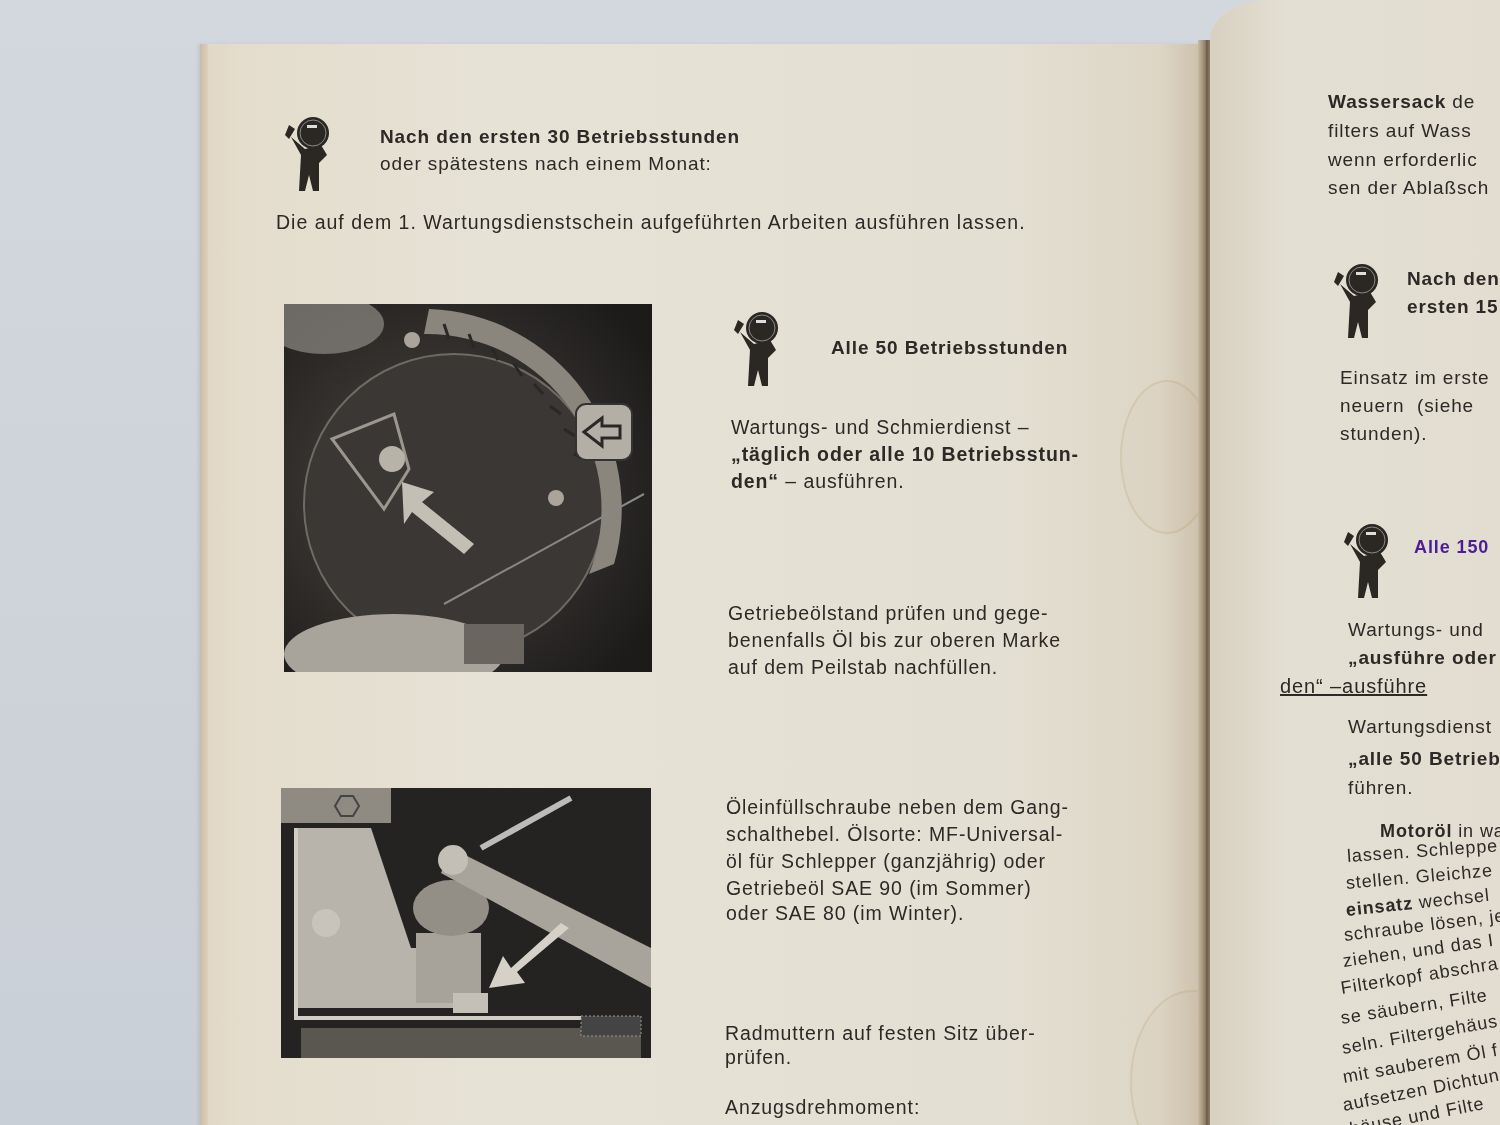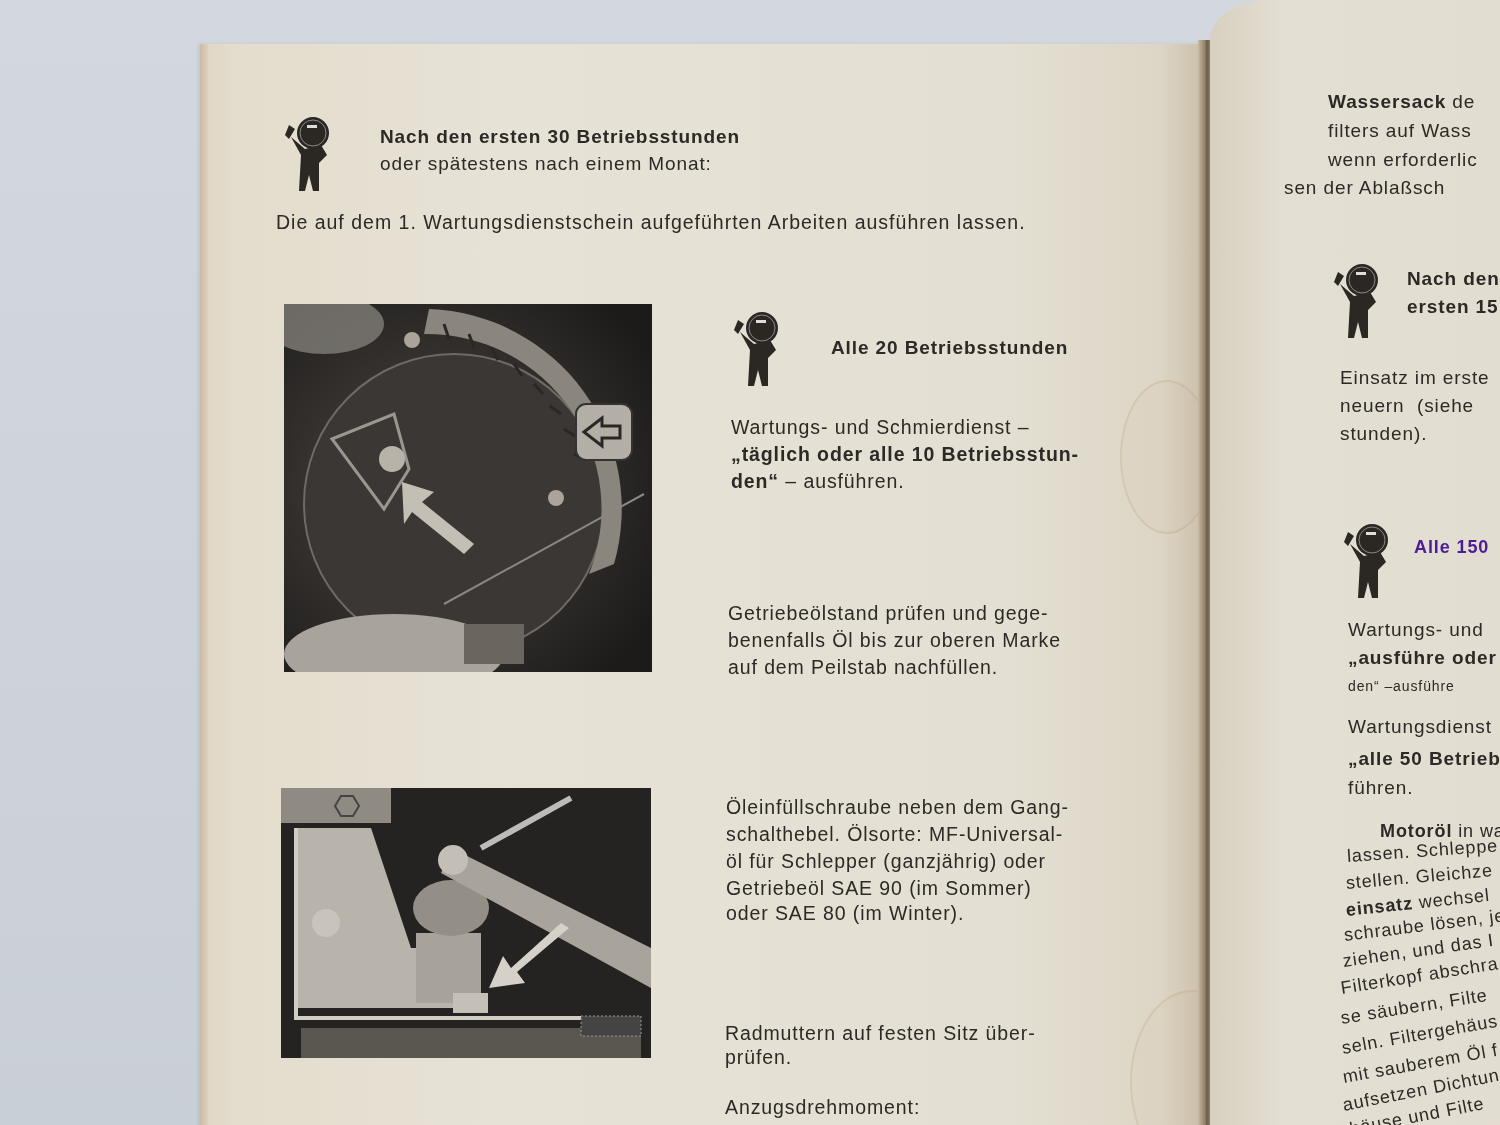--- a/index.html
+++ b/index.html
@@ -92,21 +92,21 @@
 </div>
 
 <svg class="mascot" style="left:732px;top:310px;" viewBox="0 0 52 80">
   <path d="M6 10 L2 20 L6 24 L12 14 Z" fill="#2b2723"></path>
   <path d="M8 22 L18 40 L16 76 L22 76 L26 60 L30 76 L36 76 L36 48 L44 40 L38 30 L22 34 Z" fill="#2b2723"></path>
   <circle cx="30" cy="18" r="16" fill="#2b2723"></circle>
   <circle cx="30" cy="18" r="13" fill="none" stroke="#888" stroke-width="1"></circle>
   <rect x="24" y="10" width="10" height="3" fill="#ddd"></rect>
 </svg>
 
-<div class="text bold" style="left:831px;top:334px;font-size:19px;">Alle 20 Betriebsstunden</div>
+<div class="text bold" style="left:831px;top:334px;font-size:19px;">Alle 50 Betriebsstunden</div>
 
 <div class="text" style="left:731px;top:414px;">Wartungs- und Schmierdienst –</div>
 <div class="text bold" style="left:731px;top:441px;">„täglich oder alle 10 Betriebsstun-</div>
 <div class="text" style="left:731px;top:468px;"><span class="bold">den“</span><span> – ausführen.</span></div>
 
 <div class="text" style="left:728px;top:600px;">Getriebeölstand prüfen und gege-</div>
 <div class="text" style="left:728px;top:627px;">benenfalls Öl bis zur oberen Marke</div>
 <div class="text" style="left:728px;top:654px;">auf dem Peilstab nachfüllen.</div>
 
 <div class="photo" style="left:281px;top:788px;width:370px;height:270px;">
@@ -138,21 +138,21 @@
 <div class="text" style="left:725px;top:1020px;">Radmuttern auf festen Sitz über-</div>
 <div class="text" style="left:725px;top:1044px;">prüfen.</div>
 <div class="text" style="left:725px;top:1094px;">Anzugsdrehmoment:</div>
 
 <div class="gutter"></div>
 <div class="page-right"></div>
 
 <div class="text" style="left:1328px;top:88px;font-size:19px;white-space:nowrap;text-align:center;"><span class="bold">Wassersack</span><span> de</span></div>
 <div class="text" style="left:1328px;top:117px;font-size:19px;white-space:nowrap;">filters auf Wass</div>
 <div class="text" style="left:1328px;top:146px;font-size:19px;white-space:nowrap;">wenn erforderlic</div>
-<div class="text" style="left:1284px;top:174px;font-size:19px;white-space:nowrap;">sen der Ablaßsch</div>
+<div class="text" style="left:1328px;top:174px;font-size:19px;white-space:nowrap;">sen der Ablaßsch</div>
 
 <svg class="mascot" style="left:1332px;top:262px;" viewBox="0 0 52 80">
   <path d="M6 10 L2 20 L6 24 L12 14 Z" fill="#2b2723"></path>
   <path d="M8 22 L18 40 L16 76 L22 76 L26 60 L30 76 L36 76 L36 48 L44 40 L38 30 L22 34 Z" fill="#2b2723"></path>
   <circle cx="30" cy="18" r="16" fill="#2b2723"></circle>
   <circle cx="30" cy="18" r="13" fill="none" stroke="#888" stroke-width="1"></circle>
   <rect x="24" y="10" width="10" height="3" fill="#ddd"></rect>
 </svg>
 <div class="text bold" style="left:1407px;top:265px;font-size:19px;white-space:nowrap;">Nach den</div>
 <div class="text bold" style="left:1407px;top:293px;font-size:19px;white-space:nowrap;">ersten 15</div>
@@ -164,21 +164,21 @@
   <path d="M6 10 L2 20 L6 24 L12 14 Z" fill="#2b2723"></path>
   <path d="M8 22 L18 40 L16 76 L22 76 L26 60 L30 76 L36 76 L36 48 L44 40 L38 30 L22 34 Z" fill="#2b2723"></path>
   <circle cx="30" cy="18" r="16" fill="#2b2723"></circle>
   <circle cx="30" cy="18" r="13" fill="none" stroke="#888" stroke-width="1"></circle>
   <rect x="24" y="10" width="10" height="3" fill="#ddd"></rect>
 </svg>
 <div class="text bold" style="left:1414px;top:534px;font-size:18px;color:#4c1d95;white-space:nowrap;">Alle 150</div>
 
 <div class="text" style="left:1348px;top:616px;font-size:19px;white-space:nowrap;">Wartungs- und</div>
 <div class="text bold" style="left:1348px;top:644px;font-size:19px;white-space:nowrap;">„ausführe oder a</div>
-<div class="text" style="left:1348px;top:673px;font-size:14px;white-space:nowrap;">den“ –ausführe</div>
+<div class="text" style="left:1280px;top:673px;font-size:20px;white-space:nowrap;text-decoration:underline;">den“ –ausführe</div>
 
 <div class="text" style="left:1348px;top:713px;font-size:19px;white-space:nowrap;">Wartungsdienst</div>
 <div class="text bold" style="left:1348px;top:745px;font-size:19px;white-space:nowrap;">„alle 50 Betrieb</div>
 <div class="text" style="left:1348px;top:774px;font-size:19px;white-space:nowrap;">führen.</div>
 
 <div class="text" style="left:1380px;top:818px;font-size:18px;white-space:nowrap;"><span class="bold">Motoröl</span><span> in war</span></div>
 <div class="text" style="left:1347px;top:843px;font-size:18px;white-space:nowrap;transform:rotate(-4deg);transform-origin:left;">lassen. Schleppe</div>
 <div class="text" style="left:1346px;top:870px;font-size:18px;white-space:nowrap;transform:rotate(-5deg);transform-origin:left;">stellen. Gleichze</div>
 <div class="text" style="left:1346px;top:897px;font-size:18px;white-space:nowrap;transform:rotate(-6deg);transform-origin:left;"><span class="bold">einsatz</span><span> wechsel</span></div>
 <div class="text" style="left:1344px;top:922px;font-size:18px;white-space:nowrap;transform:rotate(-7deg);transform-origin:left;">schraube lösen, je</div>

